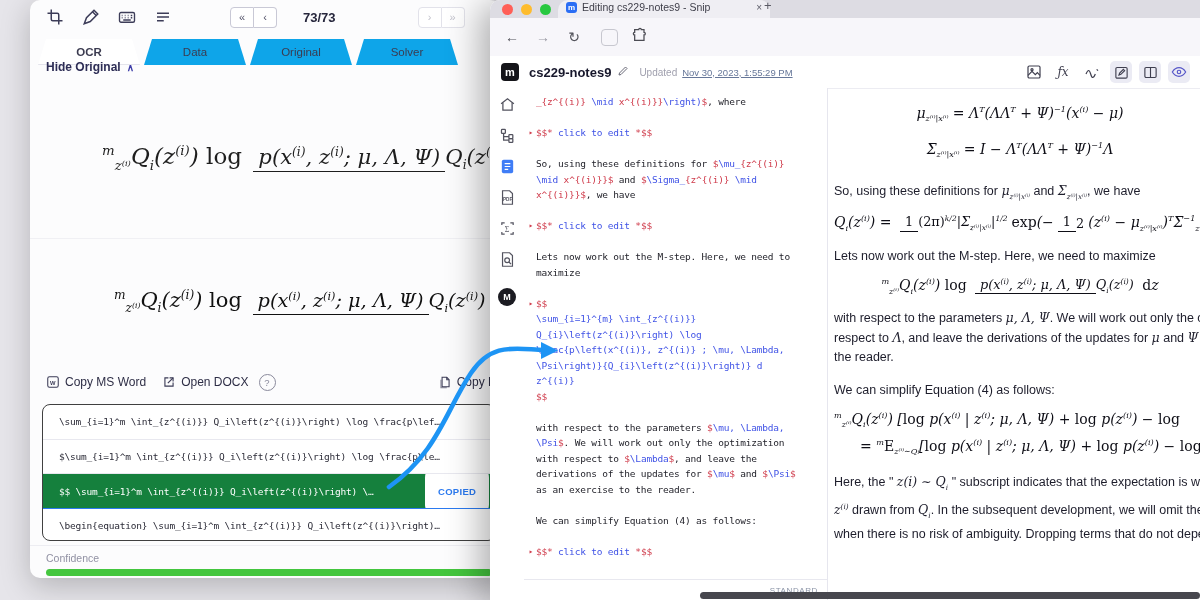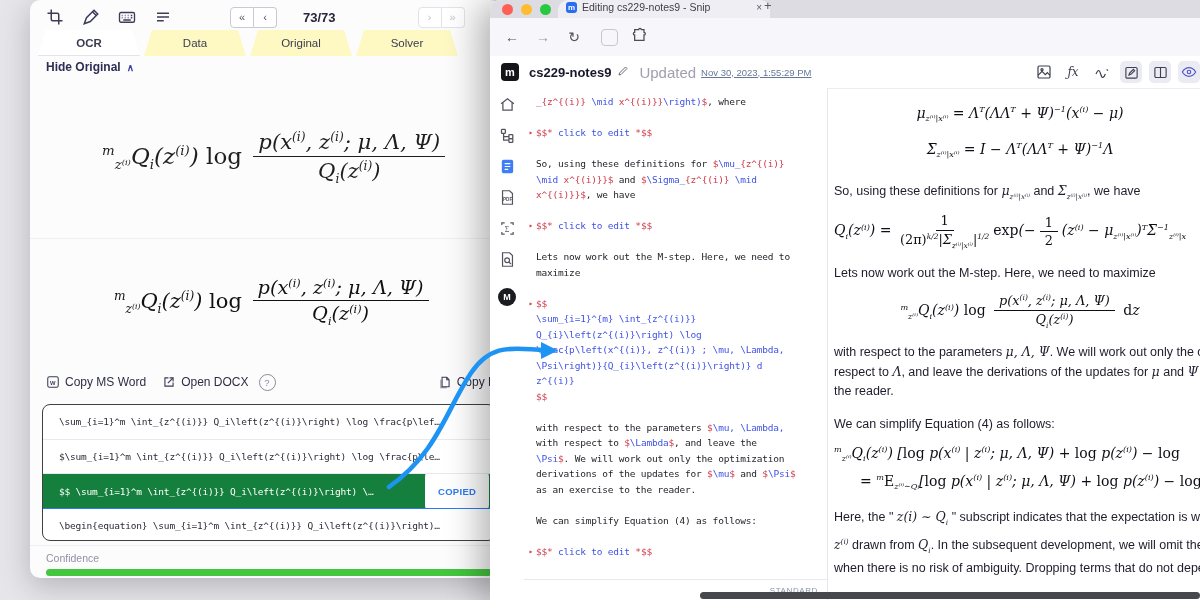--- a/index.html
+++ b/index.html
@@ -11,35 +11,35 @@
   .lw-toolbar{position:absolute;top:4px;left:0;right:0;height:26px;display:flex;align-items:center;}
   .ticon{width:22px;height:22px;margin-left:14px;color:#3c3c58;display:flex;align-items:center;justify-content:center;}
   .ticon svg{width:18px;height:18px;}
   .navgrp{display:flex;margin-left:56px;}
   .navbtn{width:22px;height:19px;border:1px solid #c9c9d6;background:#fff;display:flex;align-items:center;
     justify-content:center;font-size:11px;color:#55556b;}
   .navbtn:first-child{border-radius:4px 0 0 4px;}
   .navbtn:last-child{border-radius:0 4px 4px 0;border-left:none;}
   .navgrp.dis .navbtn{border-color:#e2e2ea;color:#c2c2cc;}
   .pagecount{margin:0 26px;font-size:13px;font-weight:bold;color:#26263c;}
-  .lw-tabs{position:absolute;top:30px;left:8px;height:20px;display:flex;}
+  .lw-tabs{position:absolute;top:39px;left:8px;height:20px;display:flex;}
   .lw-tab{height:26px;min-width:74px;padding:0 14px;display:flex;align-items:center;justify-content:center;
-    font-size:11.5px;color:#3b3b50;background:#fef9c3;margin-right:4px;
+    font-size:11.5px;color:#3b3b50;background:#0ea5e9;margin-right:4px;
     clip-path:polygon(8px 0,calc(100% - 8px) 0,100% 100%,0 100%);}
   .lw-tab.active{background:#ffffff;box-shadow:0 -1px 0 #e4e4ec inset;font-weight:bold;}
   .lw-hide{position:absolute;top:60px;left:16px;font-size:12px;font-weight:600;color:#2d2d55;display:flex;gap:6px;align-items:center;}
   .lw-hide .chev{color:#3d3da8;font-size:10px;}
   .lw-sec1{position:absolute;top:80px;left:0;right:0;height:156px;display:flex;align-items:center;
     padding-left:72px;overflow:hidden;}
   .lw-sec2{position:absolute;top:238px;left:0;right:0;height:126px;display:flex;align-items:center;
     padding-left:84px;overflow:hidden;border-top:1px solid #f0f0f4;}
   .grainy{filter:contrast(.88) blur(.2px);}
   .mathblock{font-family:"DejaVu Serif",serif;font-style:italic;font-size:23px;color:#111;white-space:nowrap;}
   .lw-sec2 .mathblock{font-size:21px;}
-  .frac{display:inline-flex;flex-direction:column;align-items:center;vertical-align:middle;margin:0 4px;line-height:1.2;}
+  .frac{display:inline-flex;flex-direction:row;align-items:center;vertical-align:middle;margin:0 4px;line-height:1.2;}
   .frac .num{padding:0 5px 1px;border-bottom:1.4px solid currentColor;}
   .frac .den{padding-top:1px;}
   .frac .num,.frac .den{font-size:92%;}
   sup,sub{font-size:58%;}
   .rm{font-style:normal;}
   .lw-actions{position:absolute;top:368px;left:0;right:0;height:28px;display:flex;align-items:center;font-size:12px;color:#2e2e46;}
   .act-btn{display:flex;align-items:center;gap:5px;margin-left:16px;}
   .act-btn svg{width:14px;height:14px;color:#3a3a55;}
   .qmark{width:15px;height:15px;border:1.3px solid #8a8a9c;border-radius:50%;display:flex;align-items:center;
     justify-content:center;font-size:9.5px;color:#8a8a9c;margin-left:10px;}
@@ -80,23 +80,23 @@
   .omni-star{font-size:14px;color:#515159;margin-left:8px;}
   .ext-faded{width:15px;height:15px;border:1.6px solid #c7c7cf;border-radius:4px;margin-left:18px;}
   .ext-dark{margin-left:14px;color:#4c4c54;}
   
   .appheader{position:absolute;top:56px;left:0;right:0;height:32px;background:#fff;border-bottom:1px solid #ececf2;
     display:flex;align-items:center;}
   .mxlogo{width:18px;height:18px;background:#141419;color:#fff;border-radius:4px;font-weight:bold;font-size:11px;
     display:flex;align-items:center;justify-content:center;margin-left:11px;}
   .doctitle{font-size:13px;font-weight:bold;color:#17172b;margin-left:10px;}
   .editpencil{margin-left:6px;color:#6a6a78;}
-  .updated{font-size:15px;color:#a0a0ae;margin-left:10px;}
+  .updated{font-size:10px;color:#a0a0ae;margin-left:10px;}
   .upd-date{font-size:9.5px;color:#667799;text-decoration:underline;margin-left:5px;}
-  .hdr-icons{margin-left:auto;display:flex;align-items:center;gap:7px;margin-right:0;}
+  .hdr-icons{margin-left:auto;display:flex;align-items:center;gap:7px;margin-right:10px;}
   .hic{width:22px;height:22px;display:flex;align-items:center;justify-content:center;color:#3f3f4f;border-radius:5px;}
   .hic.actbg{background:#ebebf4;}
   .hic.eye{color:#5757c8;}
   .fxtxt{font-family:"DejaVu Serif",serif;font-style:italic;font-size:12px;}
   .rail{position:absolute;top:88px;left:0;bottom:0;width:34px;background:#fff;display:flex;flex-direction:column;
     align-items:center;padding-top:8px;gap:14px;}
   .ric{width:17px;height:17px;color:#53535f;display:flex;align-items:center;justify-content:center;}
   .ric.active{color:#3f7df6;}
   .ravatar{width:18px;height:18px;border-radius:50%;background:#1b1b22;color:#fff;font-size:9px;font-weight:bold;
     display:flex;align-items:center;justify-content:center;margin-top:6px;}
@@ -439,25 +439,25 @@
         <div class="ed-line">
           <span class="ed-gutter"></span>
           <span></span>
         </div>
         <div class="ed-line">
           <span class="ed-gutter"></span>
           <span><span class="c-k">with respect to the parameters </span><span class="c-r">$</span><span class="c-b">\mu, \Lambda,</span></span>
         </div>
         <div class="ed-line">
           <span class="ed-gutter"></span>
+          <span><span class="c-b">\Psi</span><span class="c-r">$</span><span class="c-k">. We will work out only the optimization</span></span>
+        </div>
+        <div class="ed-line">
+          <span class="ed-gutter"></span>
           <span><span class="c-k">with respect to </span><span class="c-r">$</span><span class="c-b">\Lambda</span><span class="c-r">$</span><span class="c-k">, and leave the</span></span>
-        </div>
-        <div class="ed-line">
-          <span class="ed-gutter"></span>
-          <span><span class="c-b">\Psi</span><span class="c-r">$</span><span class="c-k">. We will work out only the optimization</span></span>
         </div>
         <div class="ed-line">
           <span class="ed-gutter"></span>
           <span><span class="c-k">derivations of the updates for </span><span class="c-r">$</span><span class="c-b">\mu</span><span class="c-r">$</span><span class="c-k"> and </span><span class="c-r">$</span><span class="c-b">\Psi</span><span class="c-r">$</span></span>
         </div>
         <div class="ed-line">
           <span class="ed-gutter"></span>
           <span><span class="c-k">as an exercise to the reader.</span></span>
         </div>
         <div class="ed-line">

